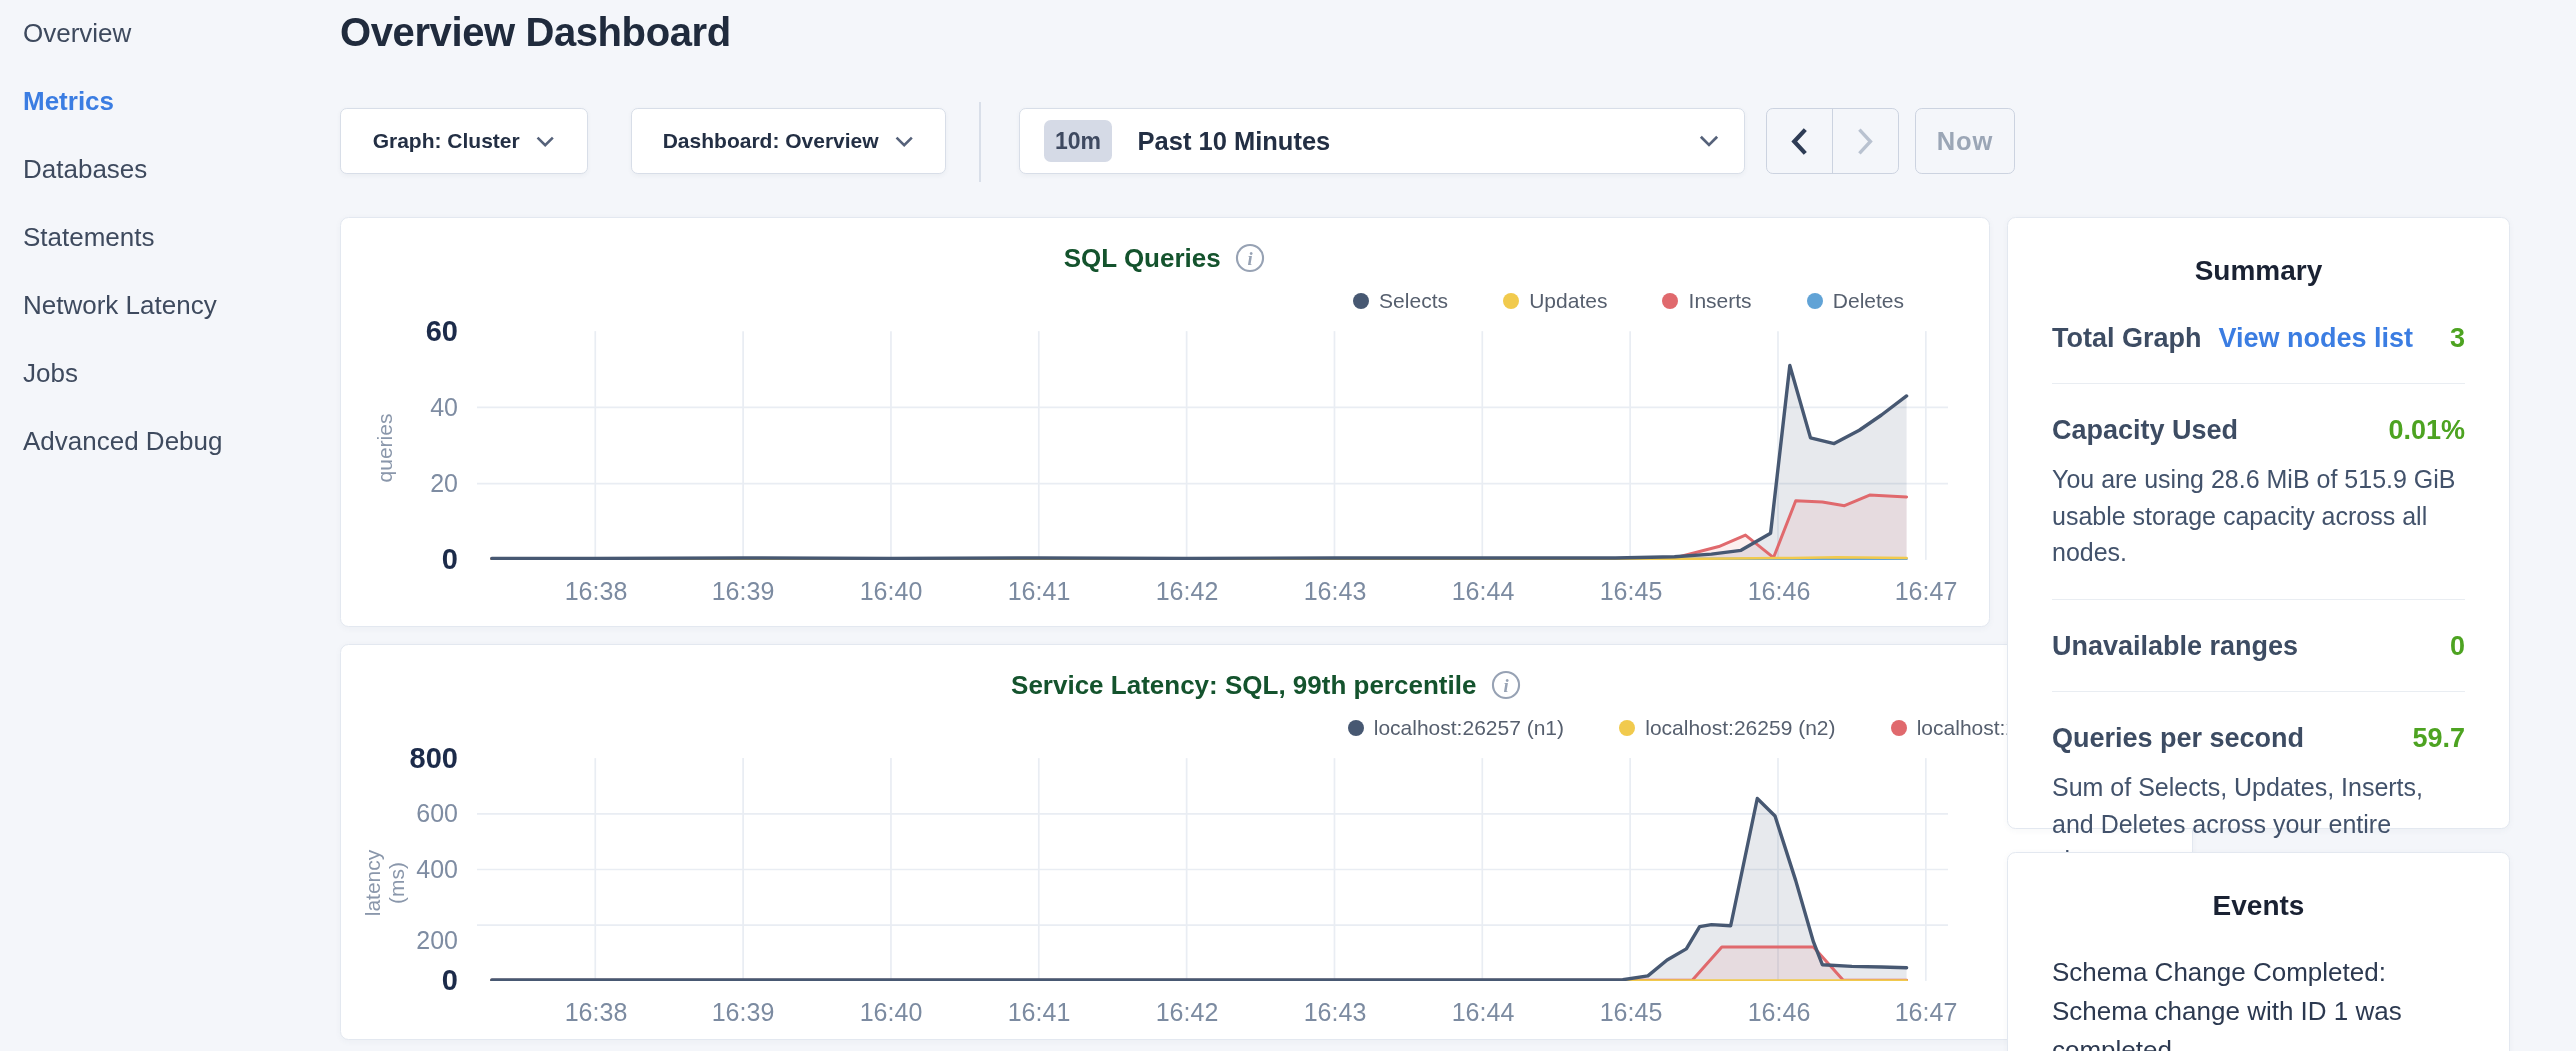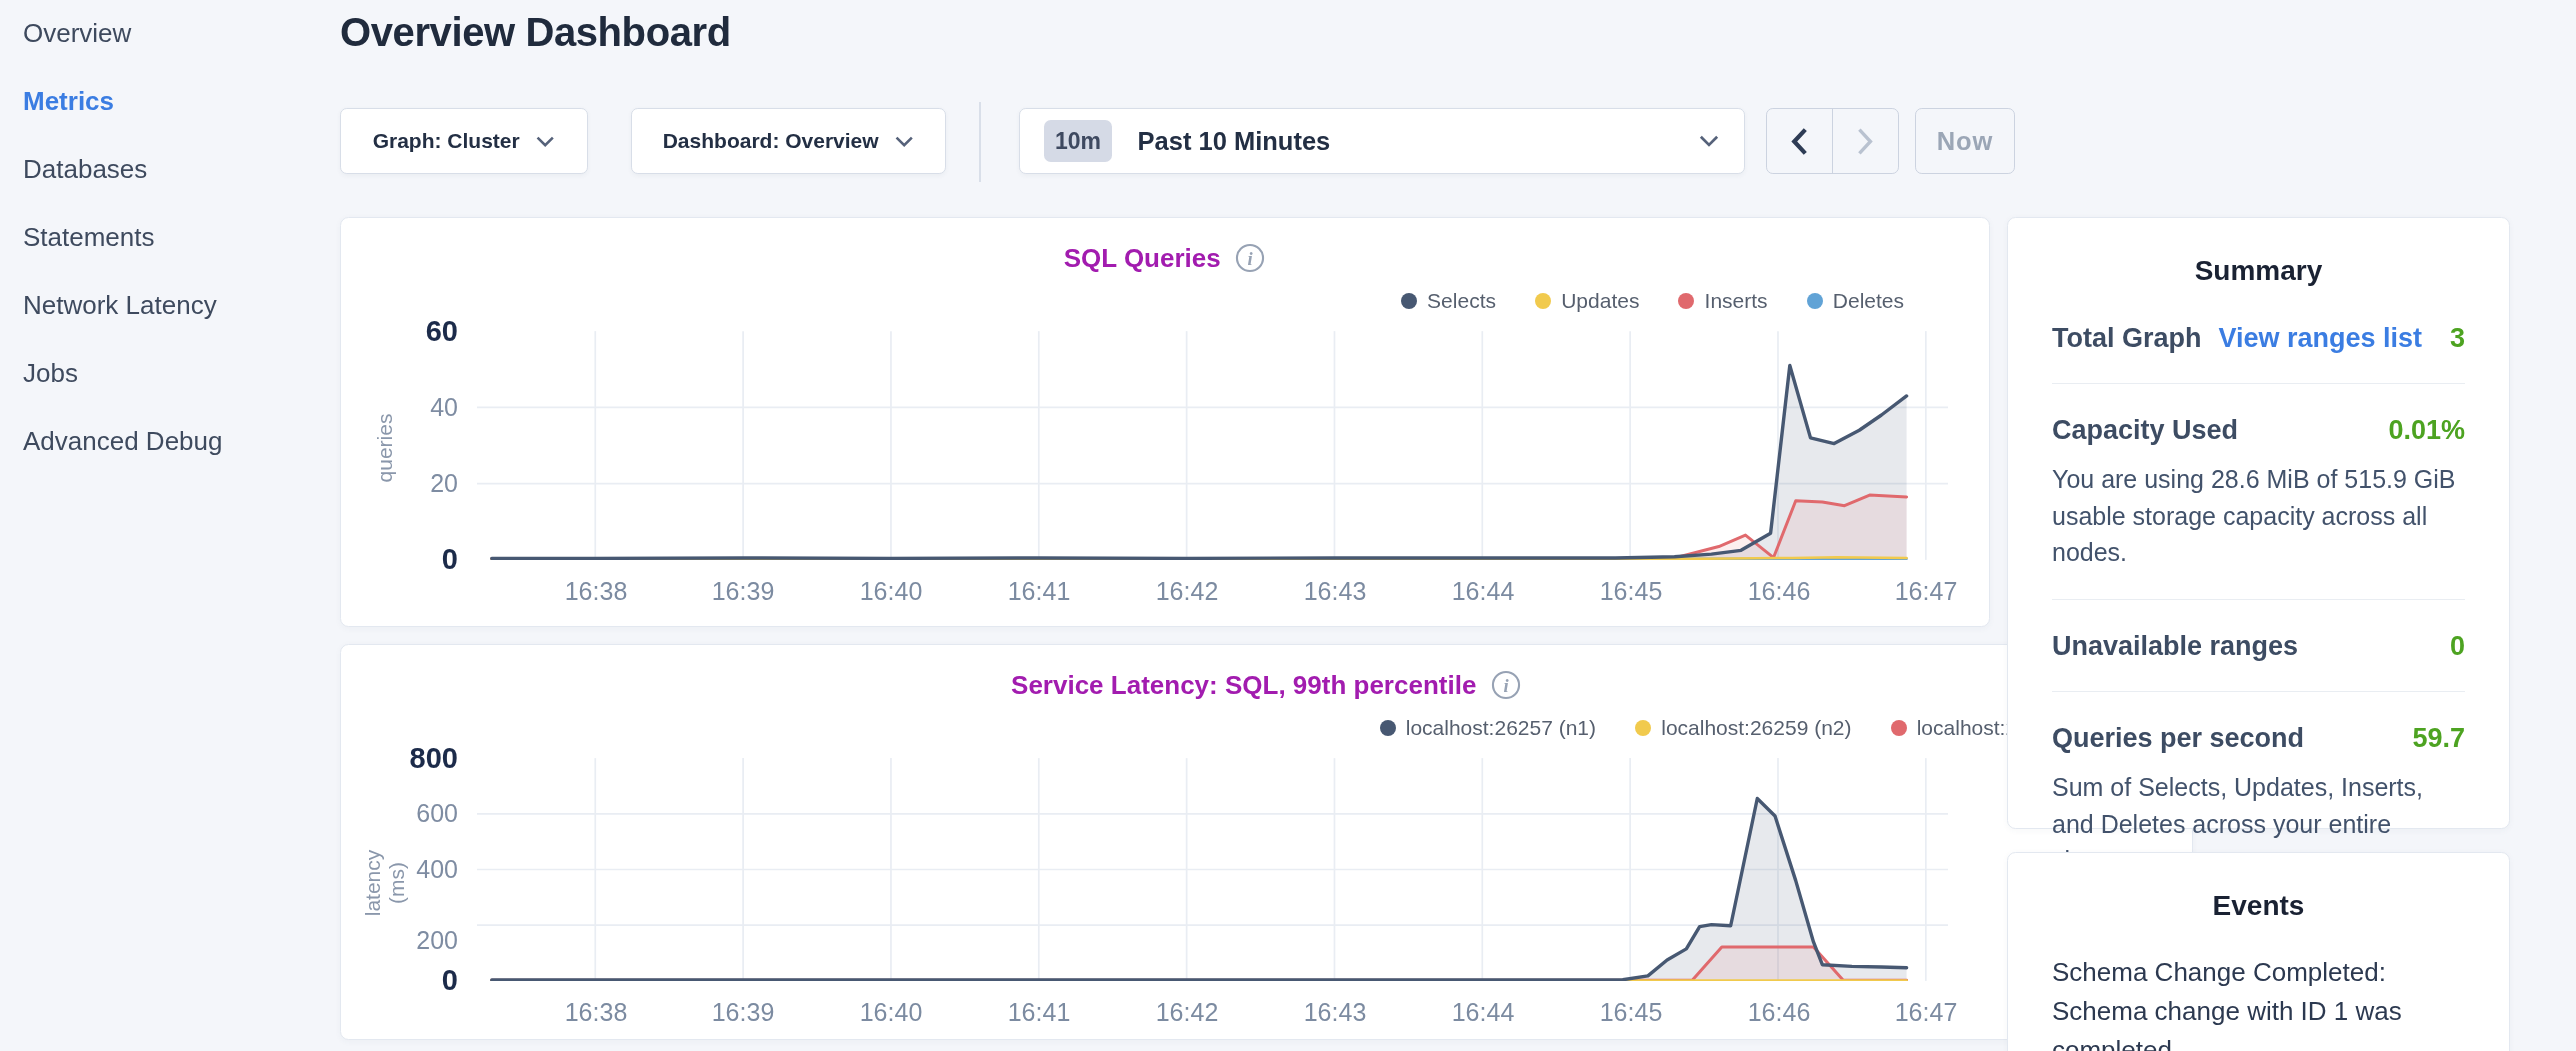--- a/index.html
+++ b/index.html
@@ -73,26 +73,26 @@
   }
   #card-sql      { left: 340px; top: 217px;  width: 1650px; height: 410px; }
   #card-latency  { left: 340px; top: 644px;  width: 1853px; height: 396px; }
   #card-summary  { left: 2007px; top: 217px; width: 503px;  height: 612px; }
   #card-events   { left: 2007px; top: 852px; width: 503px; height: 247px; }
 
   
   .chart-title {
     position: absolute; top: 24px; left: 0; right: 0;
     display: flex; align-items: center; justify-content: center; gap: 13.6px;
-    font-size: 26px; font-weight: bold; color: #a21caf;
+    font-size: 26px; font-weight: bold; color: #14532d;
   }
   .info-icon { flex: 0 0 auto; }
   .legend {
     position: absolute; top: 71px; right: 85px;
-    display: flex; align-items: center; gap: 39px;
+    display: flex; align-items: center; gap: 55px;
   }
   .legend-item { display: flex; align-items: center; gap: 10.2px; }
   .legend-dot { width: 16px; height: 16px; border-radius: 50%; }
   .legend-label { font-size: 21px; color: #565f6e; }
   .plot { position: absolute; left: 136px; top: 113px; }
   .ytick {
     position: absolute; left: 0; width: 117px; text-align: right;
     font-size: 25px; color: #7e8ca2; line-height: 29px;
   }
   .ytick.strong { font-weight: bold; color: #1c2b4a; font-size: 29px; }
@@ -300,21 +300,21 @@
     <div class="xtick" style="left: 1374px; top: 353px;">16:46</div>
     <div class="xtick" style="left: 1521px; top: 353px;">16:47</div>
   </section>
 
 <aside class="card" id="card-summary">
   <div class="panel-title">Summary</div>
   <div class="sum-rows" id="summary-rows">
       <div class="sum-row">
         <div class="sum-head">
           <span class="sum-label">Total Graph</span>
-          <a class="sum-link">View ranges list</a>
+          <a class="sum-link">View nodes list</a>
           <span class="sum-value">3</span>
         </div>
       </div>
       <div class="sum-row">
         <div class="sum-head">
           <span class="sum-label">Capacity Used</span>
           <span class="sum-value">0.01%</span>
         </div>
         <div class="sum-sub">You are using 28.6 MiB of 515.9 GiB usable storage capacity across all nodes.</div>
       </div>

